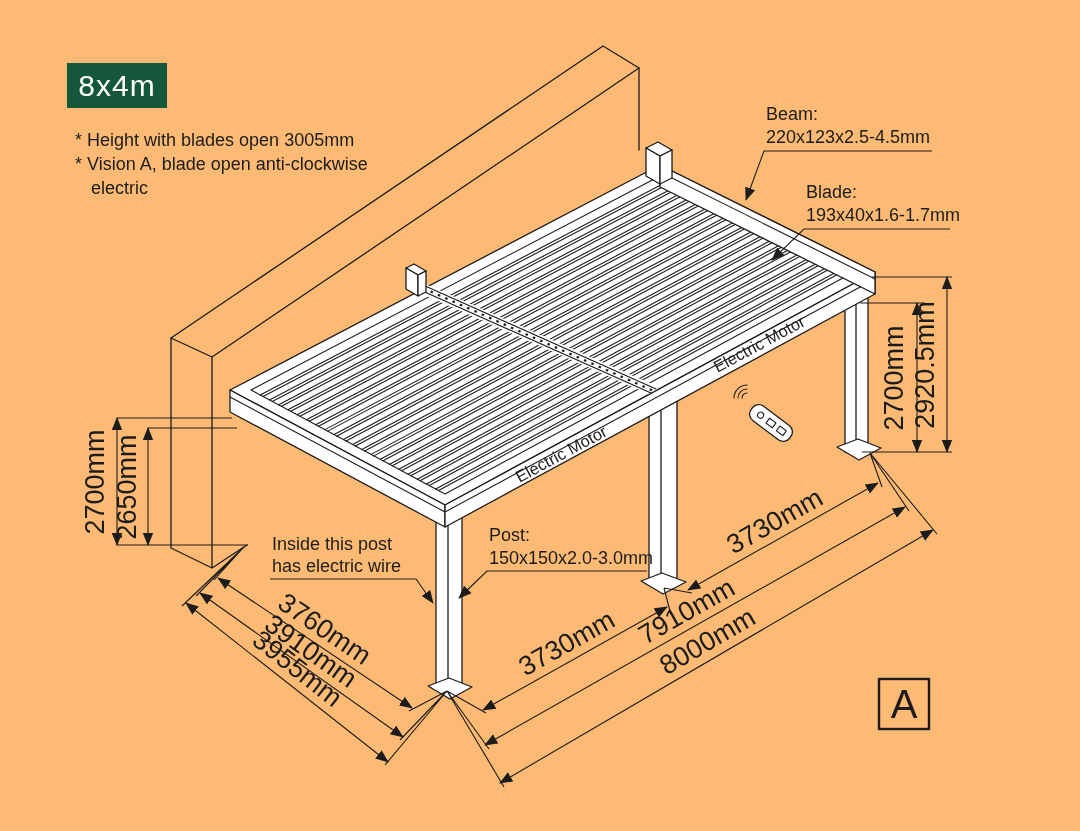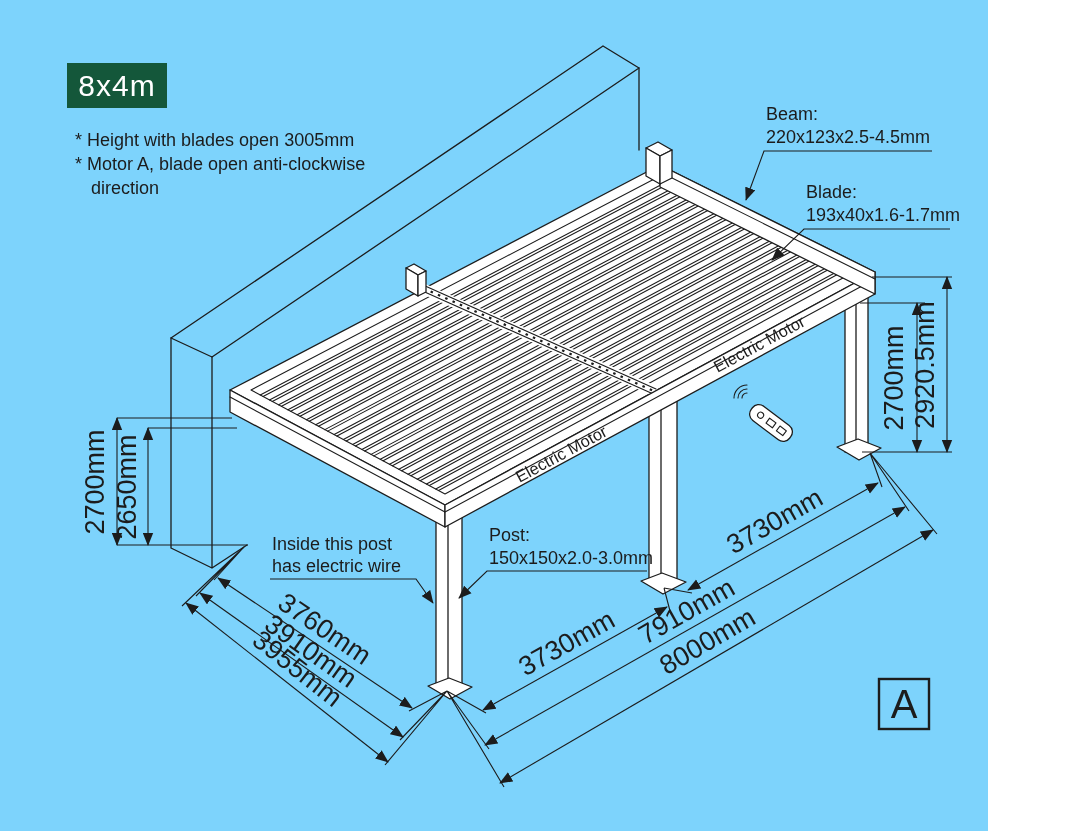--- a/index.html
+++ b/index.html
@@ -1,16 +1,16 @@
 <!DOCTYPE html>
 <html><head>
 <meta charset="utf-8">
 <style>
   html,body{margin:0;padding:0;background:#ffffff;}
-  .canvas{position:relative;width:988px;height:831px;background:#7dd3fc;overflow:hidden;
+  .canvas{position:relative;width:1080px;height:831px;background:#fdba74;overflow:hidden;
           font-family:"Liberation Sans",sans-serif;color:#1c1c1c;}
   .size-badge{position:absolute;left:67px;top:63px;width:100px;height:45px;background:#14573A;
           color:#ffffff;display:flex;align-items:center;justify-content:center;
           font-size:30px;font-weight:500;letter-spacing:1px;}
   .notes{position:absolute;left:75px;top:128px;font-size:18px;line-height:24px;color:#1c1c1c;}
   .notes .indent{padding-left:16px;}
   svg{position:absolute;left:0;top:0;}
   svg .struct{stroke:#1c1c1c;stroke-width:1.3;fill:none;stroke-linejoin:round;stroke-linecap:round;}
   svg .fillw{fill:#ffffff;}
   svg .thin{stroke-width:1.1;}
@@ -23,22 +23,22 @@
 </style>
 </head>
 <body>
 
 <div class="canvas">
 
   <div class="size-badge">8x4m</div>
 
   <div class="notes">
     <div>* Height with blades open 3005mm</div>
-    <div>* Motor A, blade open anti-clockwise</div>
-    <div class="indent">direction</div>
+    <div>* Vision A, blade open anti-clockwise</div>
+    <div class="indent">electric</div>
   </div>
 
   <svg id="drawing" width="1080" height="831" viewBox="0 0 1080 831">
     <defs>
       <marker id="ah" viewBox="0 0 10 8" refX="9.3" refY="4" markerWidth="12" markerHeight="10" orient="auto-start-reverse">
         <path d="M0,0 L10,4 L0,8 z" fill="#1c1c1c"></path>
       </marker>
     </defs>
 
     <g class="struct">

